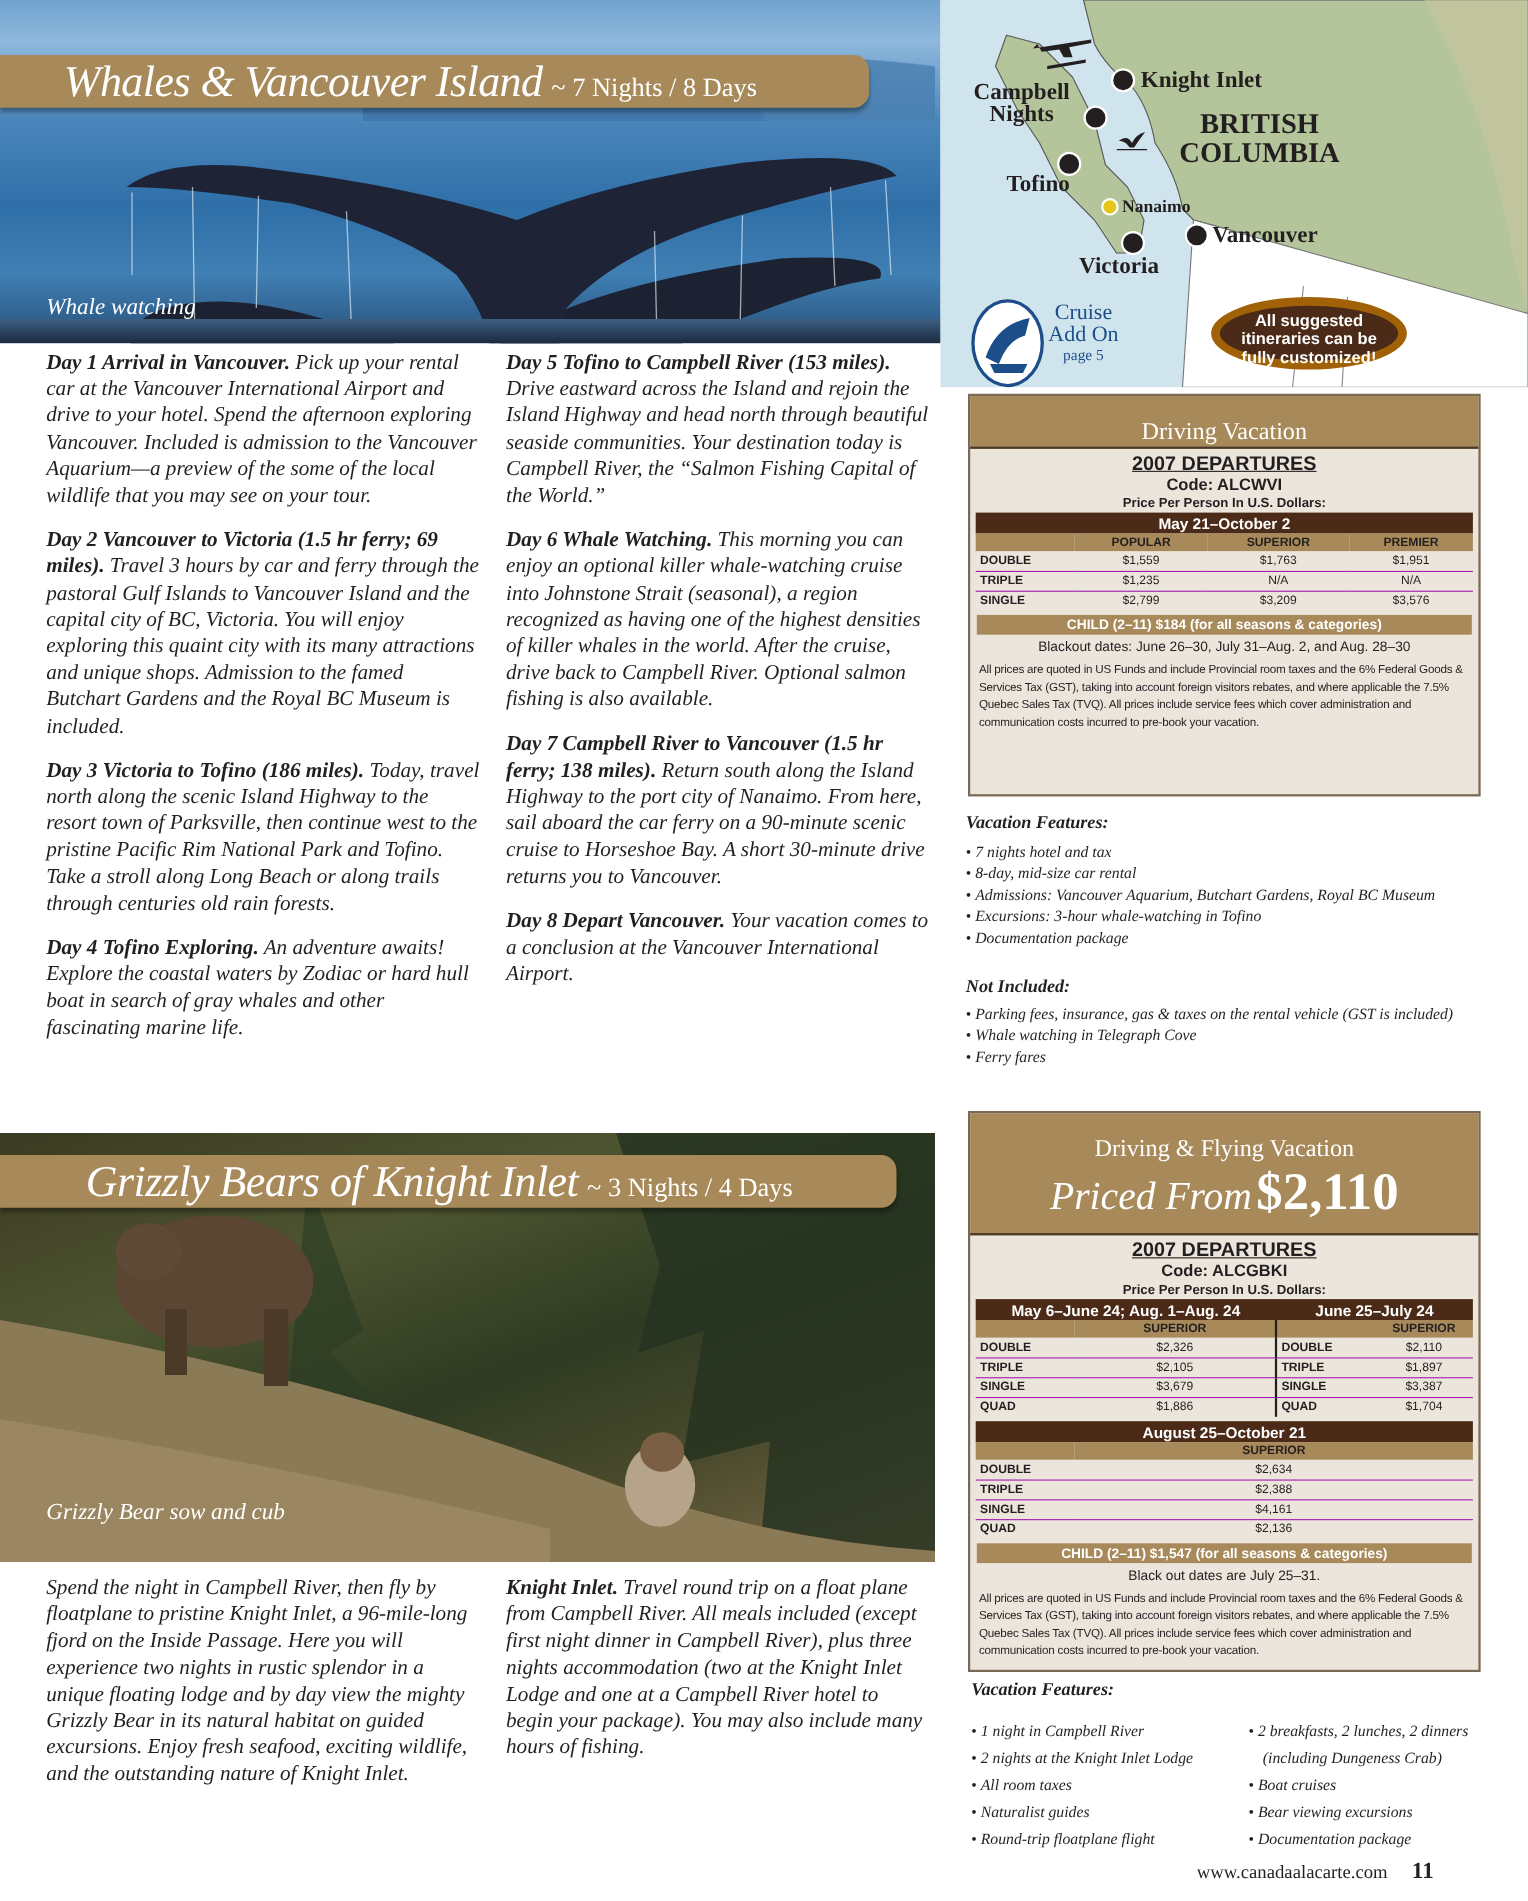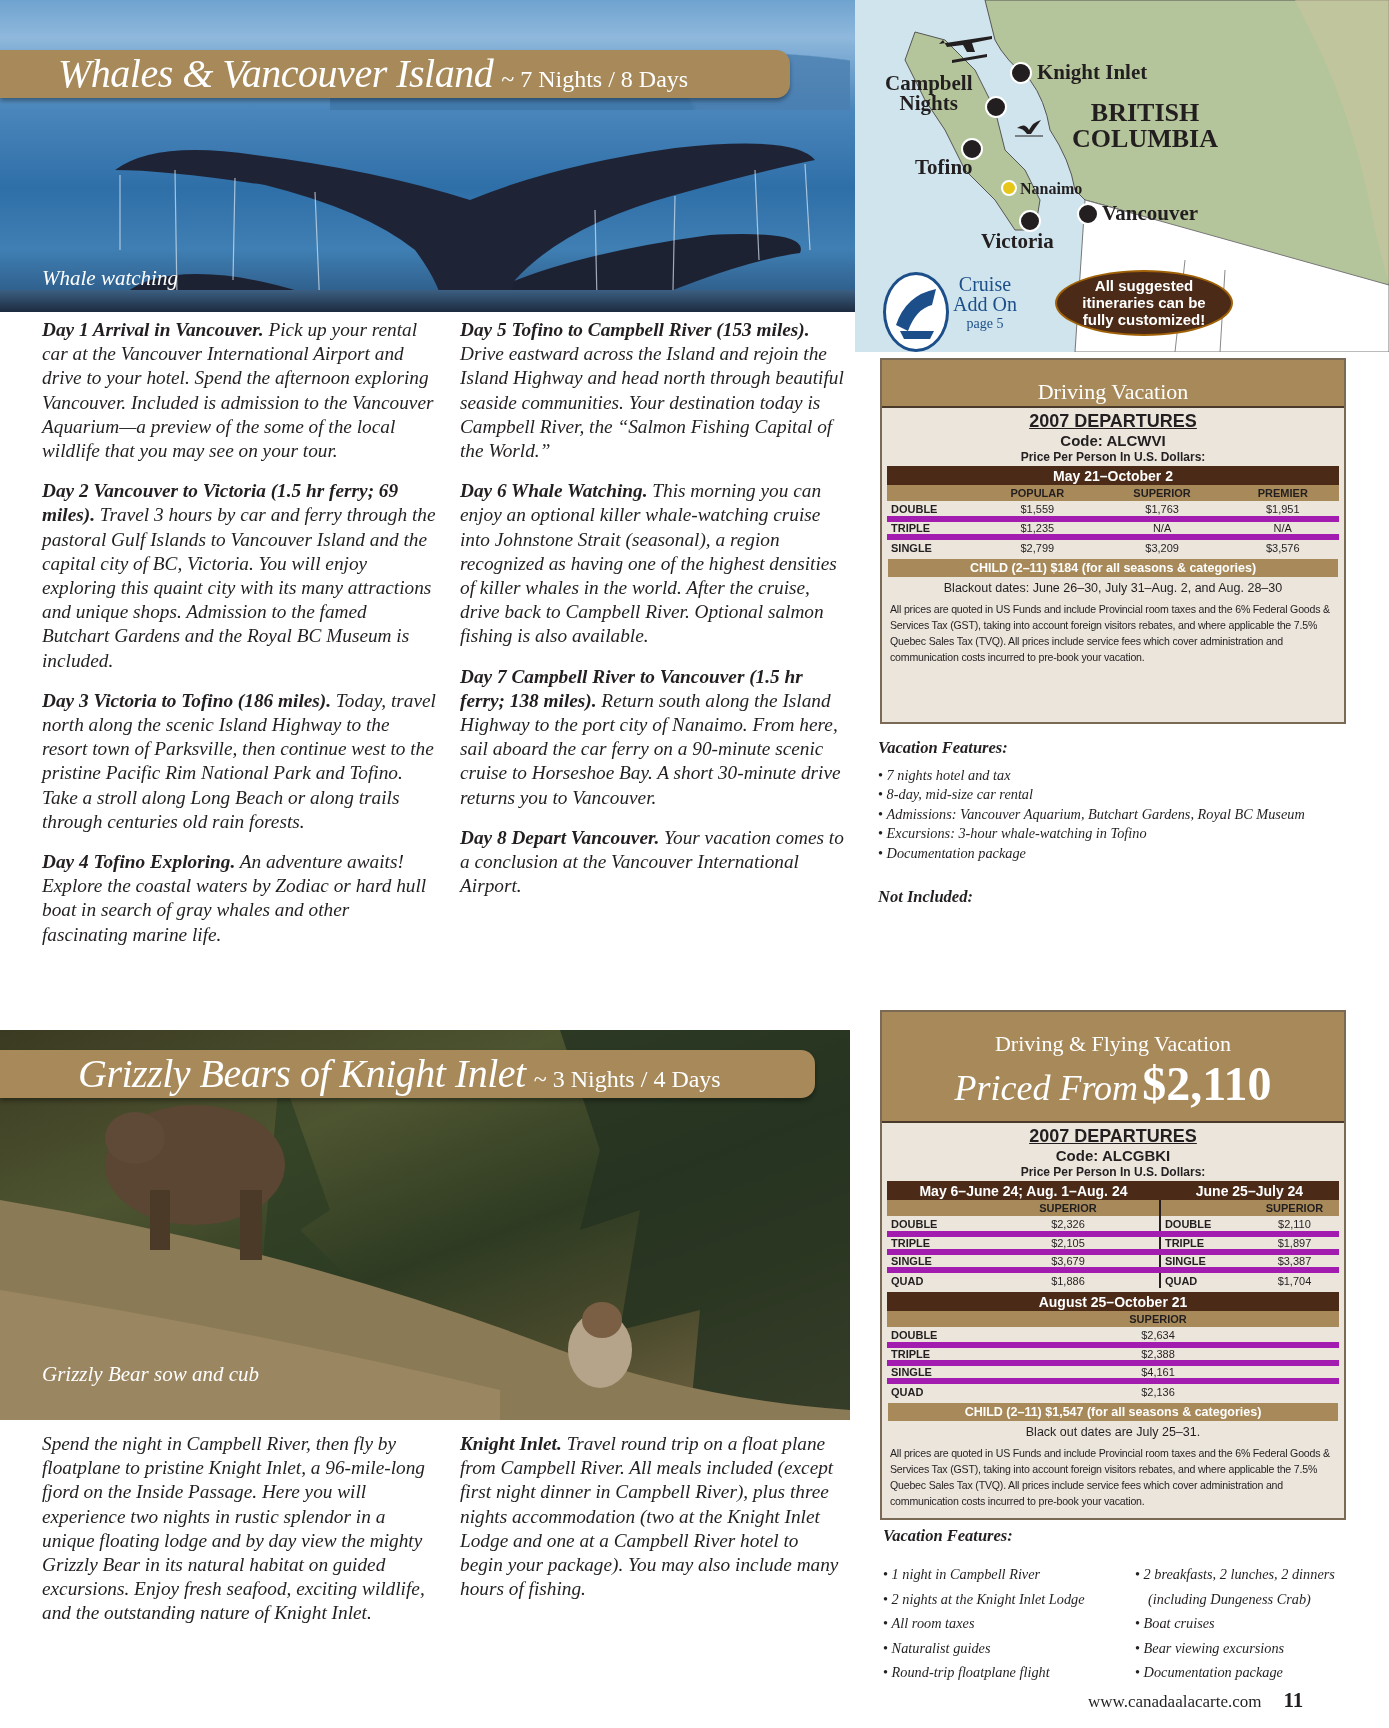--- a/index.html
+++ b/index.html
@@ -27,42 +27,42 @@
   .body-col p { margin-bottom: 16px; font-style: italic; }
   .body-col b { font-weight: bold; }
 
   
   .map { left: 855px; top: 0; width: 534px; height: 352px; background: #cfe4ec; overflow: hidden; }
   .map-mainland { left: 0; top: 0; width: 534px; height: 352px; }
   .map-label { font-family: "Liberation Serif", serif; font-weight: bold; color: #231f20; font-size: 21px; line-height: 20px; }
   .dot { width: 22px; height: 22px; border-radius: 50%; background: #231f20; border: 2px solid #fff; }
   .dot.yellow { width: 16px; height: 16px; background: #e6c619; }
   .bc-label { font-family: "Liberation Serif", serif; font-weight: bold; font-size: 26px; line-height: 26px; text-align: center; color:#231f20; }
-  .oval { left: 1055px; top: 270px; width: 178px; height: 66px; border-radius: 50%; background: #4b2a17;
-    border: 2px solid #a16207; color: #fff; font-family: "Liberation Sans", sans-serif; font-size: 15px; line-height: 17px;
+  .oval { left: 1101px; top: 270px; width: 178px; height: 66px; border-radius: 50%; background: #4b2a17;
+    border: 8px solid #a16207; color: #fff; font-family: "Liberation Sans", sans-serif; font-size: 15px; line-height: 17px;
     text-align: center; padding-top: 5px; font-weight: bold; }
   .cruise-logo { left: 883px; top: 272px; width: 66px; height: 80px; border-radius: 50%; border: 3px solid #1c4f8a; background:#fff; }
   .cruise-text { left: 953px; top: 274px; color: #1c4f8a; font-family: "Liberation Serif", serif; font-size: 20px; line-height: 20px; text-align: center; }
   .cruise-text .pg { font-size: 14px; }
 
   
   .price-box { left: 880px; width: 466px; background: #ebe5dc; border: 2px solid #7a6a55; }
   .price-head { background: #a88a5a; color: #fff; text-align: center; border-bottom: 2px solid #4a3a2a; }
   .ph-title { font-family: "Liberation Serif", serif; font-size: 22px; padding-top: 18px; line-height: 28px; }
   .ph-price { font-family: "Liberation Serif", serif; line-height: 52px; }
   .ph-price .pf { font-style: italic; font-size: 36px; }
   .ph-price .amt { font-weight: bold; font-size: 48px; }
   .dep { text-align: center; font-family: "Liberation Sans", sans-serif; color: #231f20; }
   .dep .d1 { font-size: 18px; font-weight: bold; text-decoration: underline; line-height: 22px; margin-top: 2px; }
   .dep .d2 { font-size: 15px; font-weight: bold; line-height: 17px; }
   .dep .d3 { font-size: 12px; font-weight: bold; line-height: 17px; }
   table.pt { width: 452px; margin: 0 auto; border-collapse: collapse; font-family: "Liberation Sans", sans-serif; font-size: 11px; }
   table.pt .season td { background: #4b2a17; color: #fff; font-weight: bold; font-size: 14px; text-align: center; height: 19px; }
   table.pt .cat td { background: #a88a5a; color: #231f20; font-weight: bold; font-size: 11px; text-align: center; height: 16px; }
-  table.pt .row td { height: 18px; border-bottom: 6px solid #a21caf; }
+  table.pt .row td { height: 18px; border-bottom: 1px solid #a21caf; }
   table.pt .row td.lbl { font-weight: bold; text-align: left; padding-left: 4px; }
   table.pt .row td.v { text-align: center; }
   table.pt .row.last td { border-bottom: none; }
   table.pt td.sep { border-left: 2px solid #231f20; }
   .child { margin: 4px 6px 0 6px; background: #a88a5a; color: #fff; text-align: center;
     font-family: "Liberation Sans", sans-serif; font-weight: bold; font-size: 12.5px; height: 18px; line-height: 18px; }
   .blackout { text-align: center; font-family: "Liberation Sans", sans-serif; font-size: 12.5px; line-height: 18px; margin-top: 2px; }
   .fine { font-family: "Liberation Sans", sans-serif; font-size: 10.6px; line-height: 16px; padding: 4px 8px 8px 8px; letter-spacing: -0.2px; }
 
   
@@ -219,20 +219,25 @@
 <div class="abs" style="left:878px;top:738px;width:470px">
   <div class="feat-h">Vacation Features:</div>
   <ul class="feat-list" style="margin-top:8px">
     <li>7 nights hotel and tax</li>
     <li>8-day, mid-size car rental</li>
     <li>Admissions: Vancouver Aquarium, Butchart Gardens, Royal BC Museum</li>
     <li>Excursions: 3-hour whale-watching in Tofino</li>
     <li>Documentation package</li>
   </ul>
   <div class="feat-h" style="margin-top:24px">Not Included:</div>
+  <ul class="feat-list" style="margin-top:6px">
+    <li>Parking fees, insurance, gas &amp; taxes on the rental vehicle (GST is included)</li>
+    <li>Whale watching in Telegraph Cove</li>
+    <li>Ferry fares</li>
+  </ul>
 </div>
 
 <div class="abs hero-bear">
   <svg class="abs" style="left:0;top:0;width:850px;height:390px" viewBox="0 0 850 390">
     <path d="M560 0 L600 120 L580 200 L640 180 L620 300 L700 280 L690 390 L850 390 L850 0 Z" fill="#243220" opacity=".8"></path>
     <path d="M280 40 L330 180 L300 200 L360 260 L260 260 Z" fill="#2c3d24" opacity=".7"></path>
     <path d="M0 170 Q 300 220 560 320 Q 700 370 850 380 L850 390 L0 390 Z" fill="#8a7a56"></path>
     <path d="M0 260 Q 250 300 500 360 L 500 390 L 0 390 Z" fill="#9d8a63" opacity=".8"></path>
     <ellipse cx="195" cy="135" rx="90" ry="60" fill="#5a4632"></ellipse>
     <ellipse cx="135" cy="108" rx="30" ry="26" fill="#5e4a36"></ellipse>

